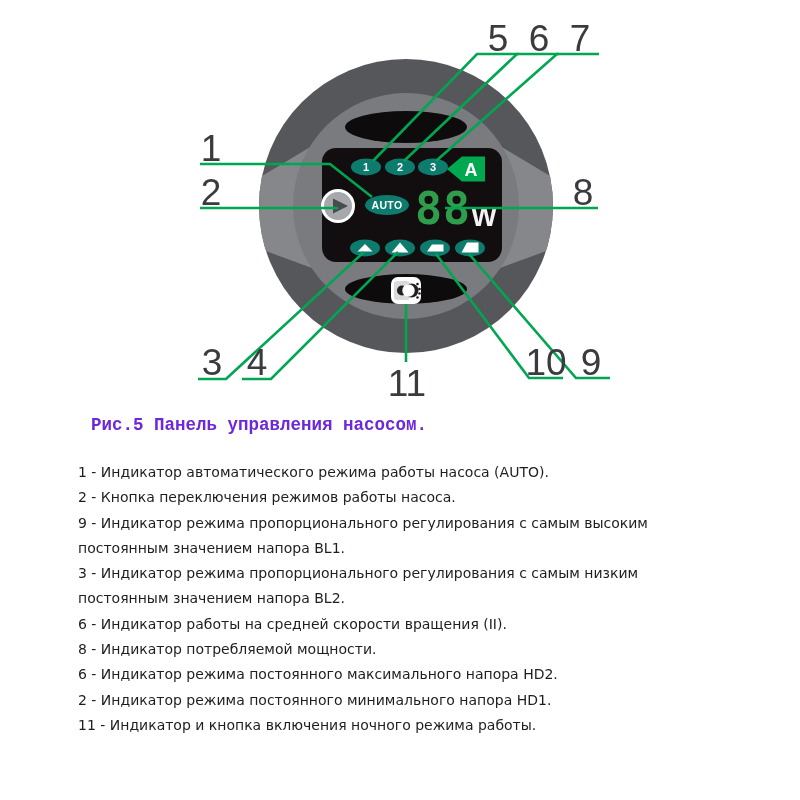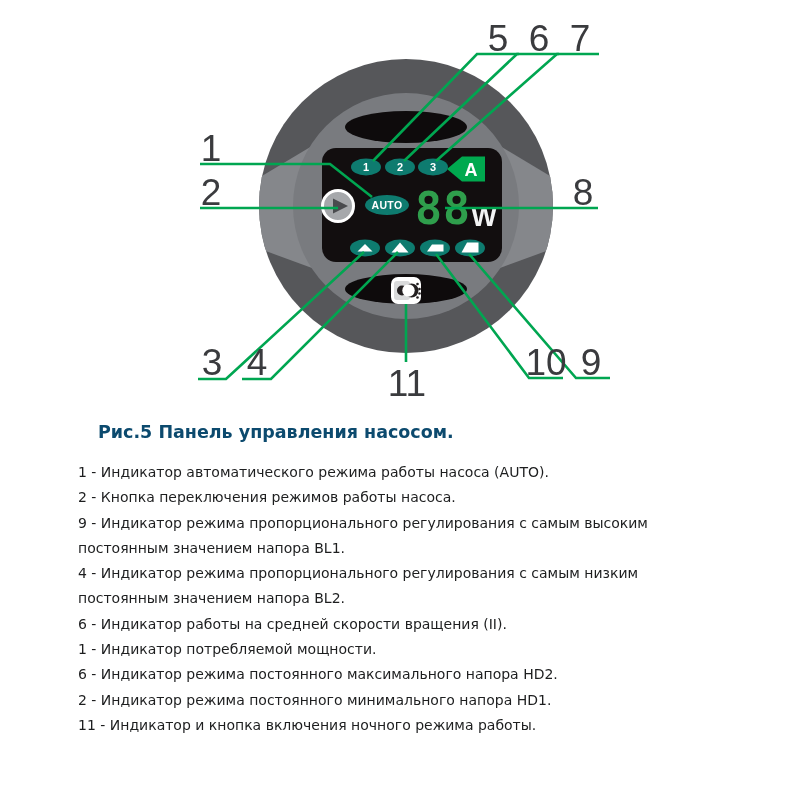--- a/index.html
+++ b/index.html
@@ -11,22 +11,22 @@
   svg{display:block;}
   svg text{font-family:"Liberation Sans",sans-serif;}
   .num{font-size:37px;fill:#3A3B3E;text-anchor:middle;font-weight:400;}
   .btn-txt{font-size:11px;font-weight:bold;fill:#ffffff;text-anchor:middle;}
   .badge-txt{font-size:18px;font-weight:bold;fill:#ffffff;text-anchor:middle;}
   .auto-txt{font-size:10.5px;font-weight:bold;fill:#ffffff;text-anchor:middle;letter-spacing:.3px;}
   .seg-txt{font-family:"DejaVu Sans Mono",monospace;font-size:45px;font-weight:bold;fill:#2F9E4C;text-anchor:middle;letter-spacing:1px;}
   .unit-txt{font-size:27px;font-weight:bold;fill:#F3F3F4;text-anchor:middle;}
   .callout-line{stroke:#00A651;stroke-width:2.6;fill:none;}
   .caption{
-    position:absolute;left:86px;top:410px;margin:12px;
-    font-size:17.5px;font-weight:bold;color:#0c4a6e;
+    position:absolute;left:86px;top:410px;margin:5px;
+    font-size:17.5px;font-weight:bold;color:#6d28d9;font-family:Liberation Mono, monospace;
   }
   .legend{
     position:absolute;left:78px;top:460px;width:645px;
     font-size:14px;line-height:25.3px;color:#1D1E1F;
   }
   .legend-item{margin:0;padding:0;}
 </style>
 </head>
 <body>
 
@@ -126,19 +126,19 @@
     </g>
   </svg>
 </div>
 
 <p class="caption">Рис.5 Панель управления насосом.</p>
 
 <div class="legend">
   <div class="legend-item">1 - Индикатор автоматического режима работы насоса (AUTO).</div>
   <div class="legend-item">2 - Кнопка переключения режимов работы насоса.</div>
   <div class="legend-item">9 - Индикатор режима пропорционального регулирования с самым высоким постоянным значением напора BL1.</div>
-  <div class="legend-item">4 - Индикатор режима пропорционального регулирования с самым низким постоянным значением напора BL2.</div>
+  <div class="legend-item">3 - Индикатор режима пропорционального регулирования с самым низким постоянным значением напора BL2.</div>
   <div class="legend-item">6 - Индикатор работы на средней скорости вращения (II).</div>
-  <div class="legend-item">1 - Индикатор потребляемой мощности.</div>
+  <div class="legend-item">8 - Индикатор потребляемой мощности.</div>
   <div class="legend-item">6 - Индикатор режима постоянного максимального напора HD2.</div>
   <div class="legend-item">2 - Индикатор режима постоянного минимального напора HD1.</div>
   <div class="legend-item">11 - Индикатор и кнопка включения ночного режима работы.</div>
 </div>
 
 </body></html>

